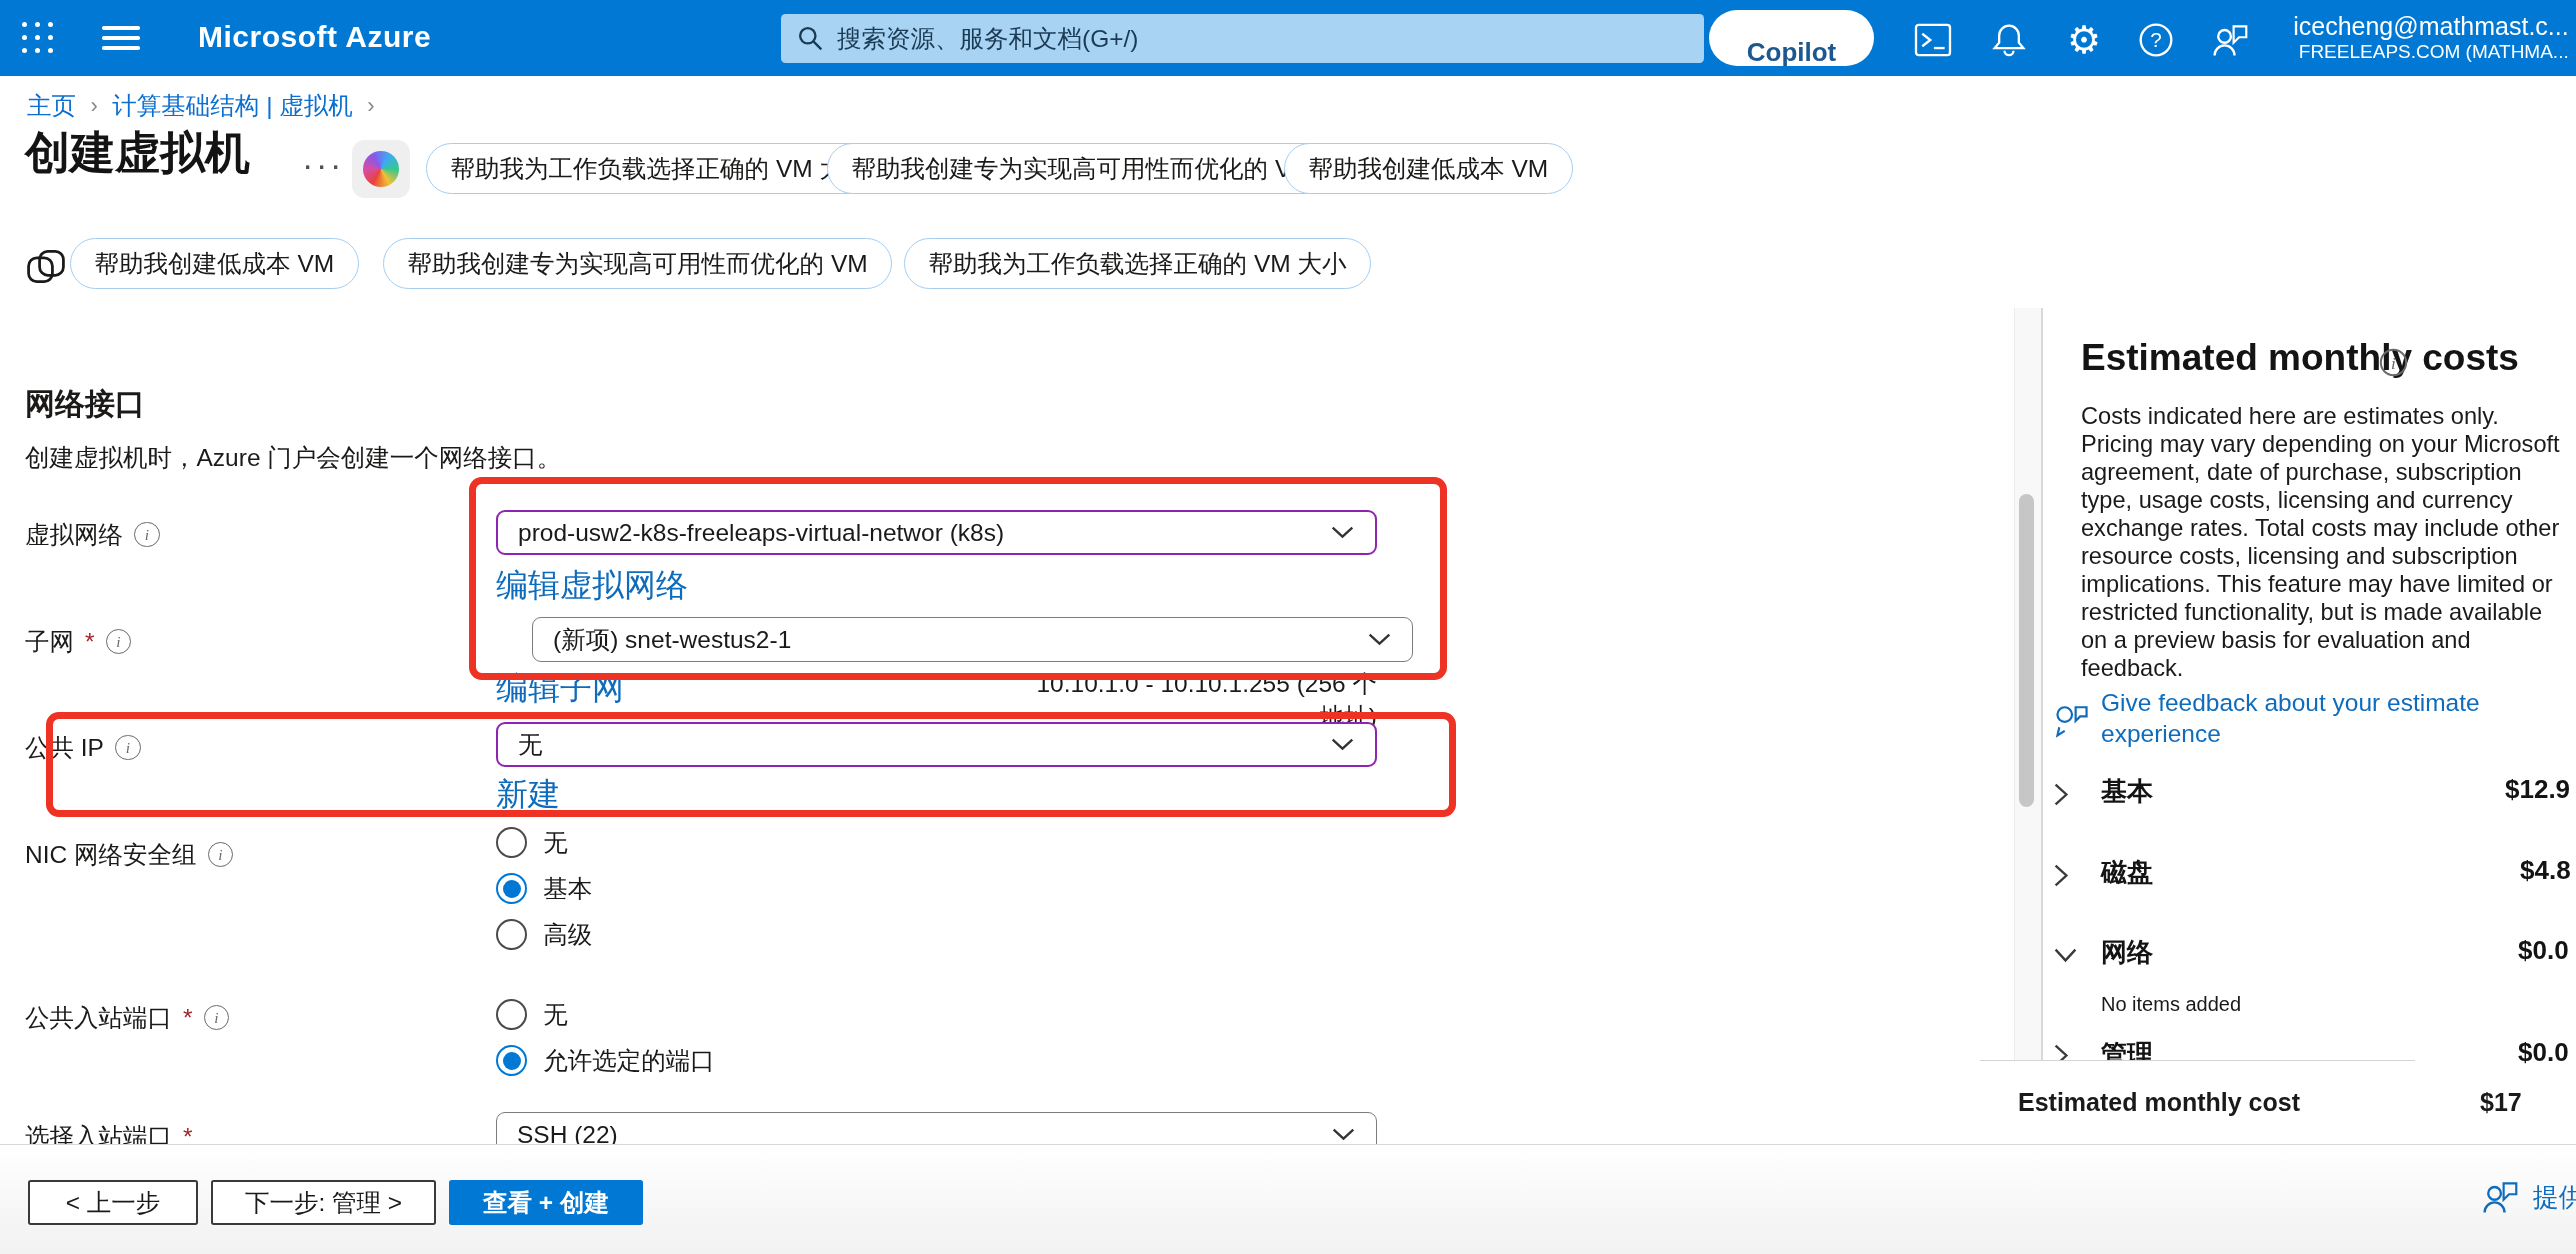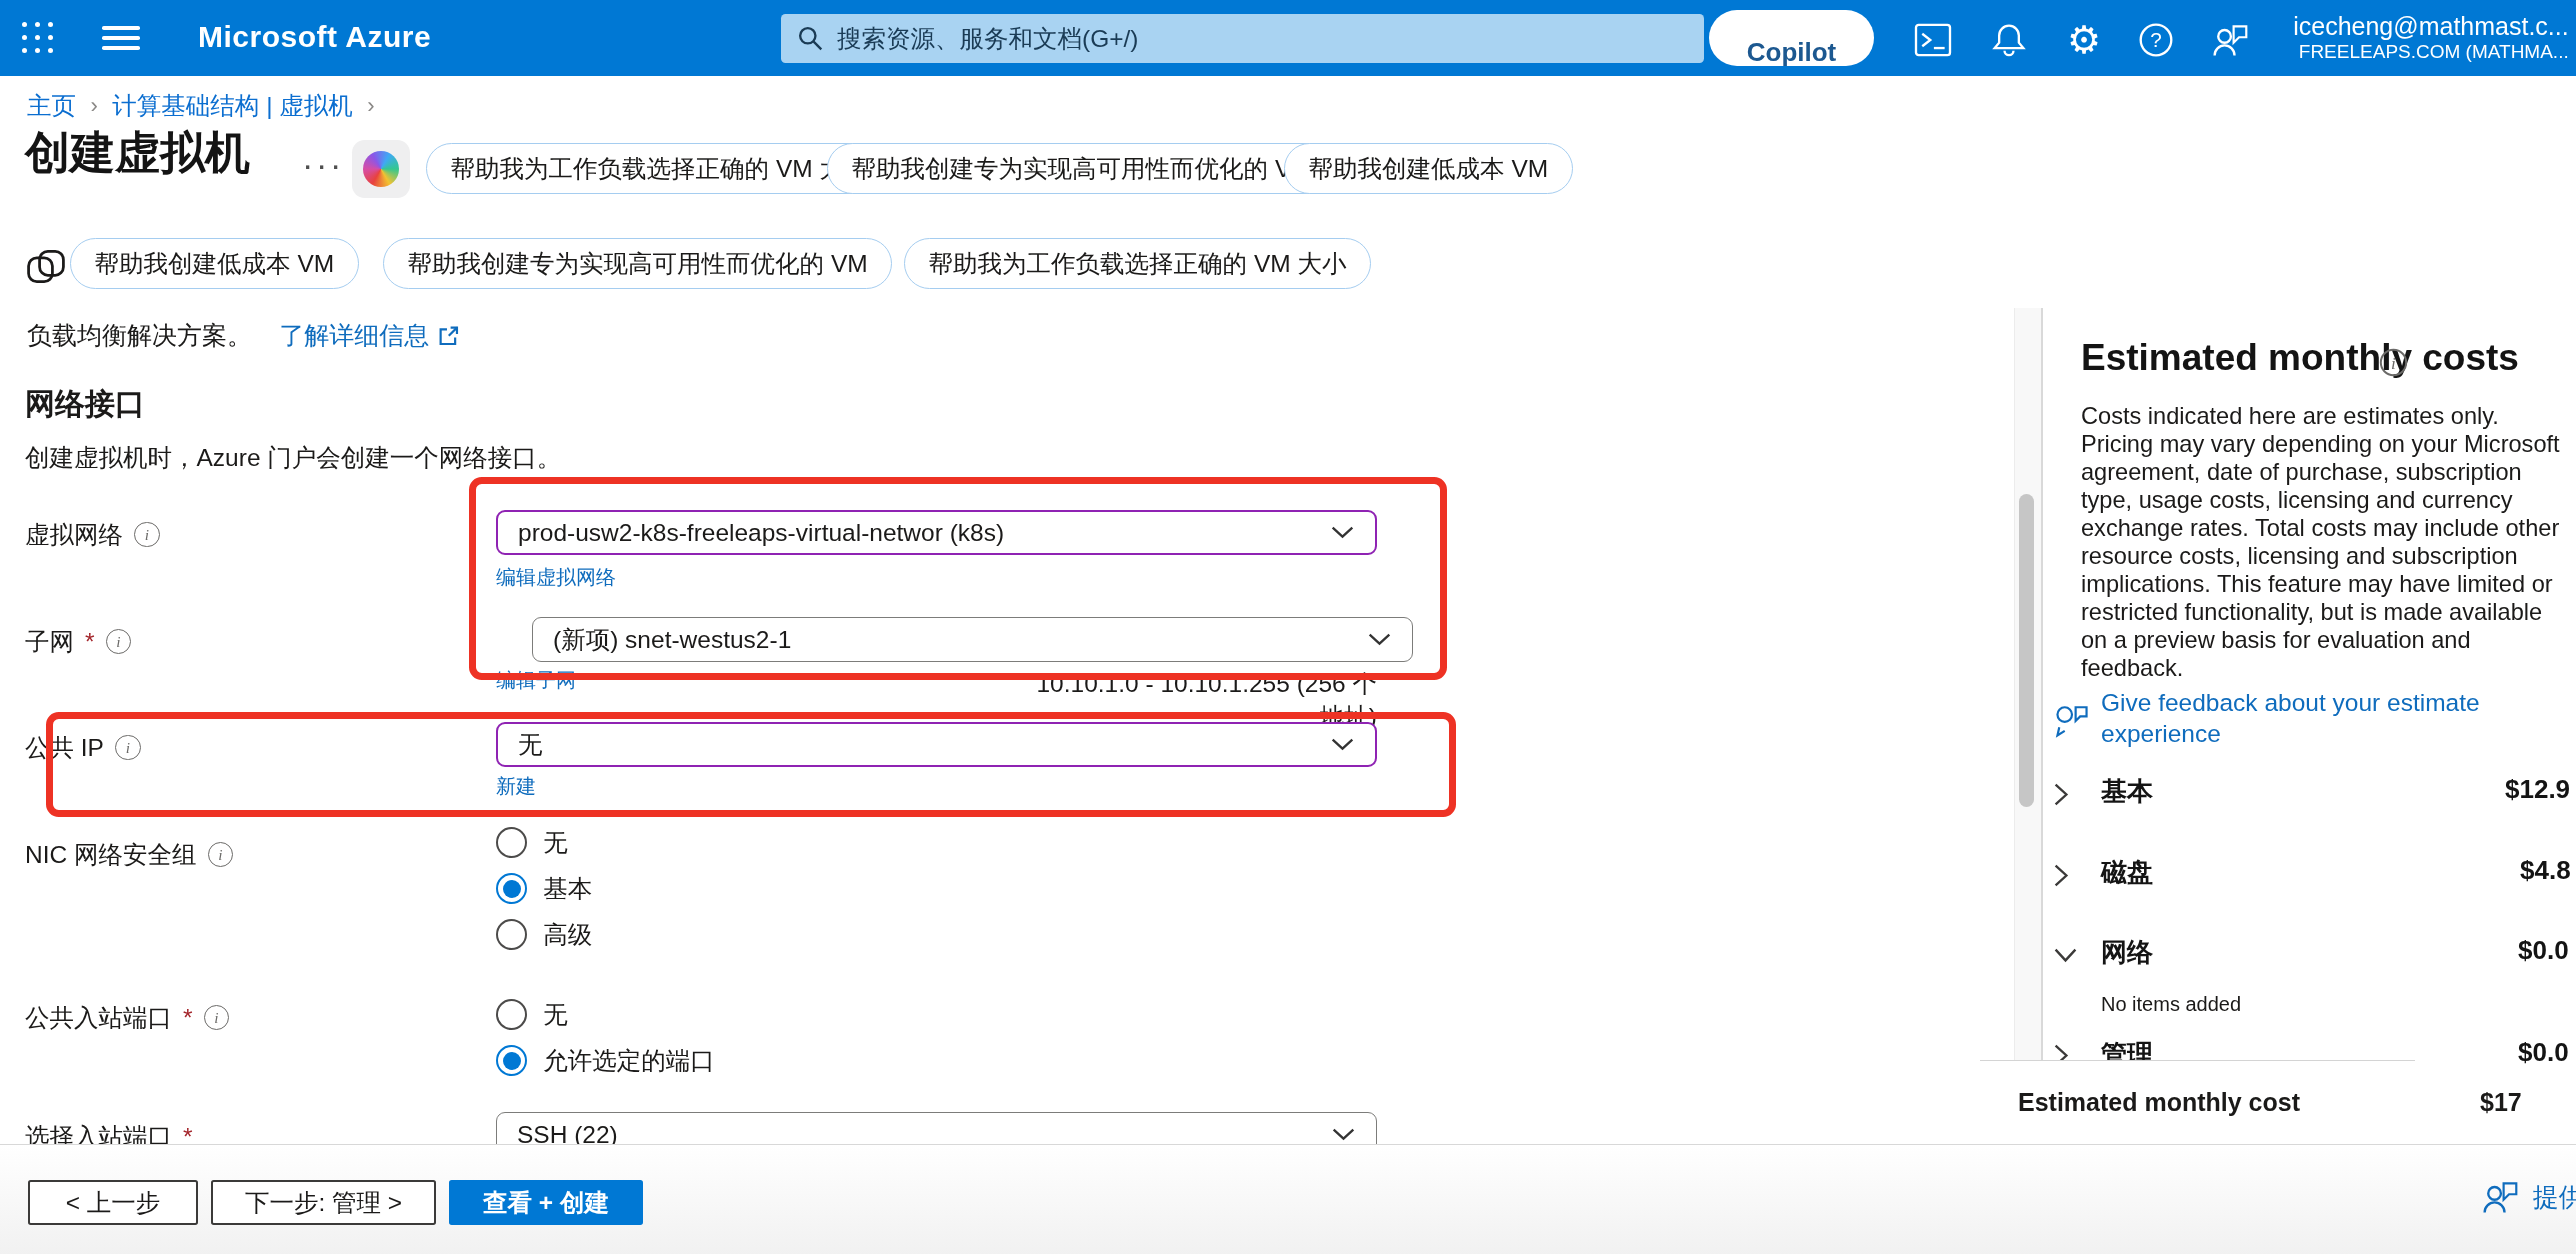--- a/index.html
+++ b/index.html
@@ -50,21 +50,21 @@
   
   .flabel{position:absolute;left:25px;display:flex;align-items:center;gap:11px;font-size:24.5px;color:#1b1a19;}
   .req{color:#a4262c;font-size:24.5px;}
   .info{display:inline-flex;width:23.6px;height:23.6px;border:1.8px solid #6b6a68;border-radius:50%;
     color:#6b6a68;font-size:15.4px;align-items:center;justify-content:center;
     font-family:"Liberation Serif","DejaVu Serif",serif;font-style:italic;flex:0 0 auto;}
   .dd{position:absolute;left:496px;width:881px;height:45px;background:#fff;border:1.8px solid #7c7c7a;
     border-radius:9px;display:flex;align-items:center;justify-content:space-between;
     padding:0 20px;box-sizing:border-box;font-size:24.5px;cursor:pointer;}
   .dd.purple{border:2.7px solid #8f23b3;}
-  .flink{position:absolute;left:496px;font-size:20px;color:#0f6cbd;cursor:pointer;}
+  .flink{position:absolute;left:496px;font-size:32px;color:#0f6cbd;cursor:pointer;}
   .addr{position:absolute;font-size:24.5px;color:#1b1a19;left:1015px;width:363px;text-align:right;left:1014px;}
   .radio-row{position:absolute;left:496px;display:flex;align-items:center;gap:16.3px;cursor:pointer;}
   .radio{width:31px;height:31px;border:2.7px solid #4c4b4a;border-radius:50%;background:#fff;
     box-sizing:border-box;position:relative;flex:0 0 auto;}
   .radio.sel{border-color:#0078d4;}
   .radio.sel::after{content:"";position:absolute;inset:4.5px;border-radius:50%;background:#0078d4;}
   .radio-row span.lbl{font-size:24.5px;}
 
   .red-rect{position:absolute;border:7.3px solid #ee3224;border-radius:12.7px;z-index:3;pointer-events:none;}
 
@@ -192,31 +192,20 @@
   <div class="abs" style="left:23.6px;top:245px;">
     <svg width="44" height="44" viewBox="0 0 48 48">
         <rect x="5" y="14" width="26" height="26" rx="9" fill="none" stroke="#1b1a19" stroke-width="3"></rect>
         <rect x="17" y="7" width="26" height="26" rx="9" fill="none" stroke="#1b1a19" stroke-width="3"></rect>
       </svg>
   </div>
   <div class="pill" style="left:70px;top:238px;">帮助我创建低成本 VM</div>
   <div class="pill" style="left:383px;top:238px;">帮助我创建专为实现高可用性而优化的 VM</div>
   <div class="pill" style="left:904px;top:238px;">帮助我为工作负载选择正确的 VM 大小</div>
 
-  <div class="intro-line">
-    <span>负载均衡解决方案。</span>
-    <span class="lnk">了解详细信息</span>
-    <span>
-      <svg width="23.6" height="23.6" viewBox="0 0 26 26">
-          <path d="M11 6 H4 v16 h16 v-7" fill="none" stroke="#0f6cbd" stroke-width="2.4"></path>
-          <path d="M15 4 h7 v7" fill="none" stroke="#0f6cbd" stroke-width="2.4"></path>
-          <line x1="22" y1="4" x2="13" y2="13" stroke="#0f6cbd" stroke-width="2.4"></line>
-        </svg>
-    </span>
-  </div>
 
   <div class="sec-heading">网络接口</div>
   <div class="sec-desc">创建虚拟机时，Azure 门户会创建一个网络接口。</div>
 
   <div class="flabel" style="top:518px;">
     <span>虚拟网络</span>
       <span class="info">i</span>
   </div>
   <div class="dd purple" style="top:510px;">
     <span>prod-usw2-k8s-freeleaps-virtual-networ (k8s)</span>

